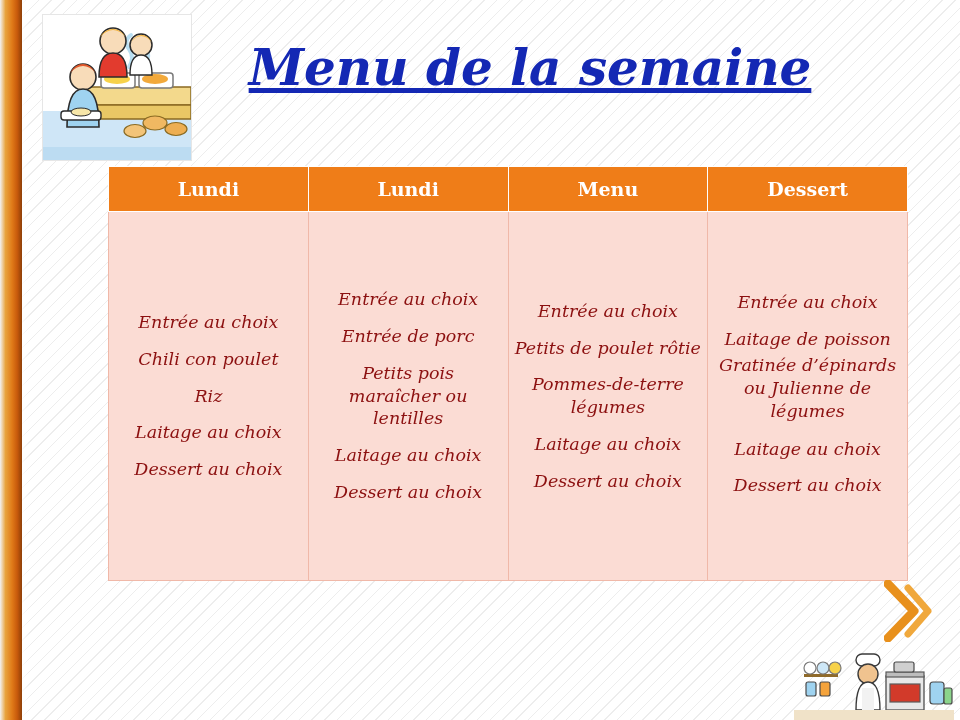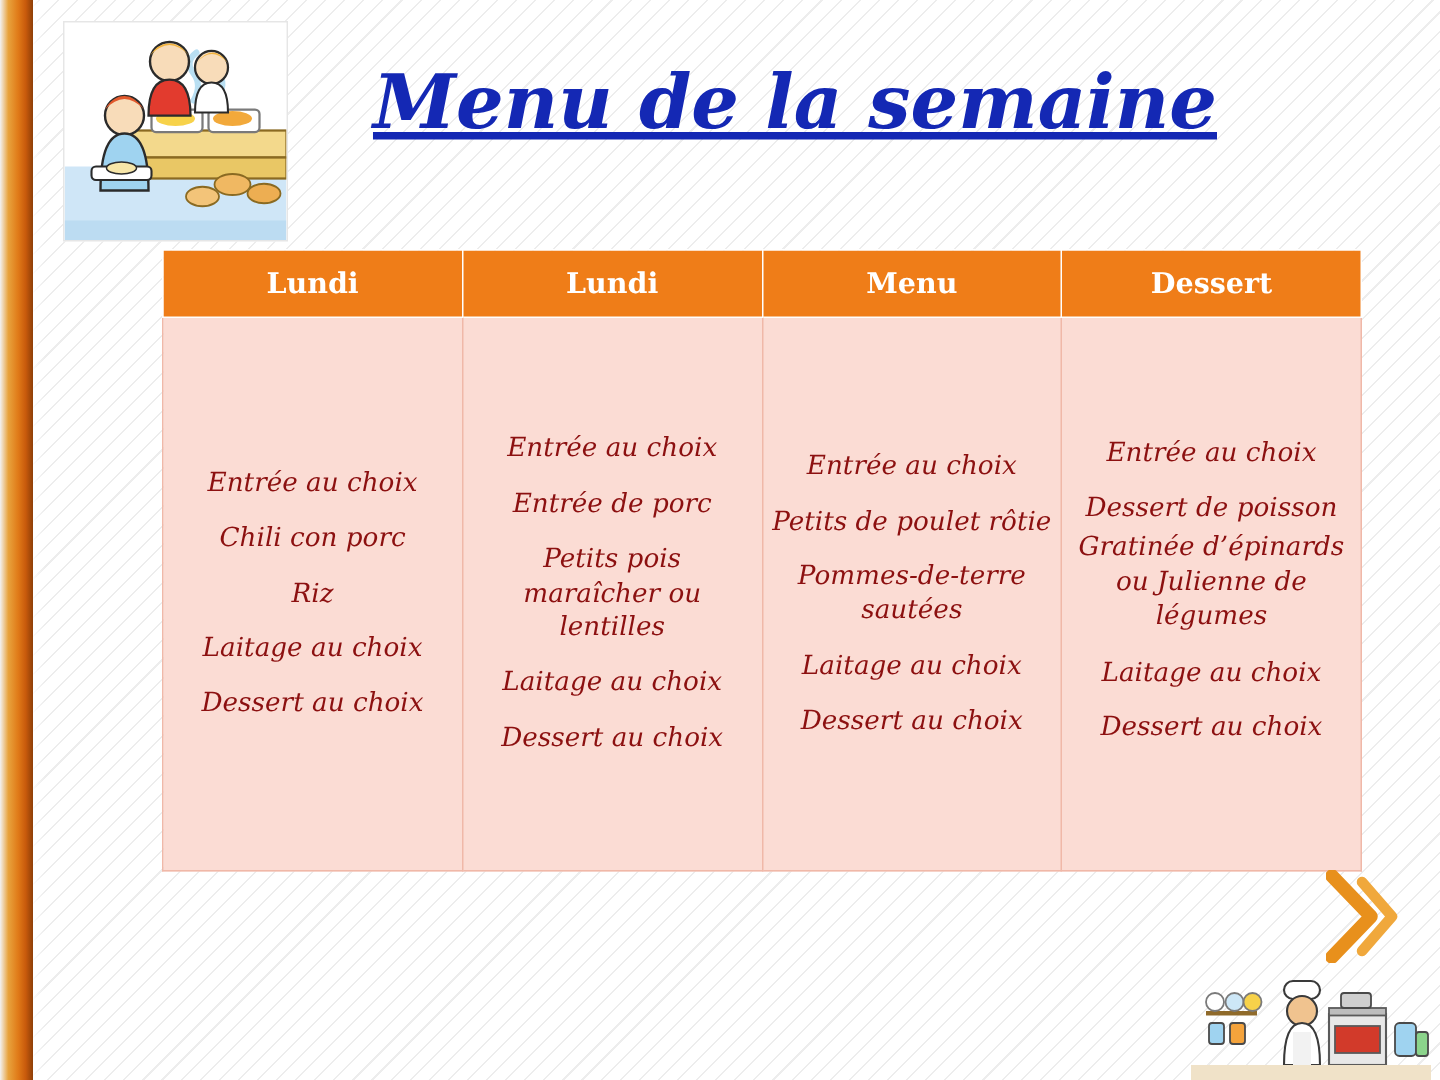--- a/index.html
+++ b/index.html
@@ -194,48 +194,48 @@
         <th>Lundi</th>
         <th>Menu</th>
         <th>Dessert</th>
       </tr>
     </thead>
     <tbody>
       <tr>
         <td class="col-lundi">
           <div class="cell-lines">
             <div>Entrée au choix</div>
-            <div>Chili con porc</div>
+            <div>Chili con poulet</div>
             <div>Riz</div>
             <div>Laitage au choix</div>
             <div>Dessert au choix</div>
           </div>
         </td>
         <td class="col-mardi">
           <div class="cell-lines">
             <div>Entrée au choix</div>
             <div>Entrée de porc</div>
             <div>Petits pois maraîcher ou lentilles</div>
             <div>Laitage au choix</div>
             <div>Dessert au choix</div>
           </div>
         </td>
         <td class="col-jeudi">
           <div class="cell-lines">
             <div>Entrée au choix</div>
             <div>Petits de poulet rôtie</div>
-            <div>Pommes-de-terre sautées</div>
+            <div>Pommes-de-terre légumes</div>
             <div>Laitage au choix</div>
             <div>Dessert au choix</div>
           </div>
         </td>
         <td class="col-vendredi">
           <div class="cell-lines tight">
             <div style="margin-bottom:14px">Entrée au choix</div>
-            <div>Dessert de poisson</div>
+            <div>Laitage de poisson</div>
             <div style="margin-bottom:15px">Gratinée d’épinards ou Julienne de légumes</div>
             <div style="margin-bottom:14px">Laitage au choix</div>
             <div>Dessert au choix</div>
           </div>
         </td>
       </tr>
     </tbody>
   </table>
 
   <div class="chevron">

